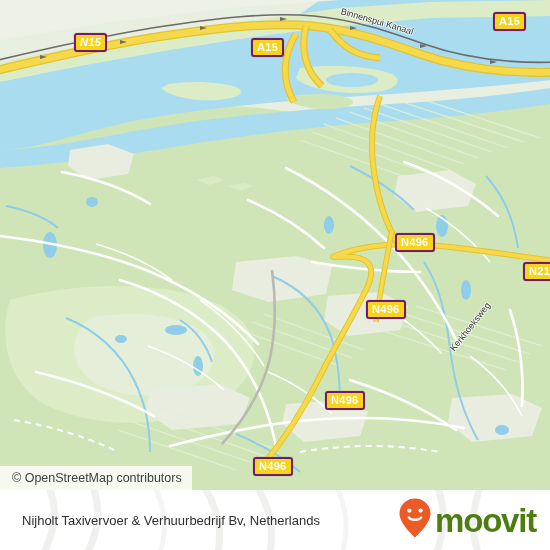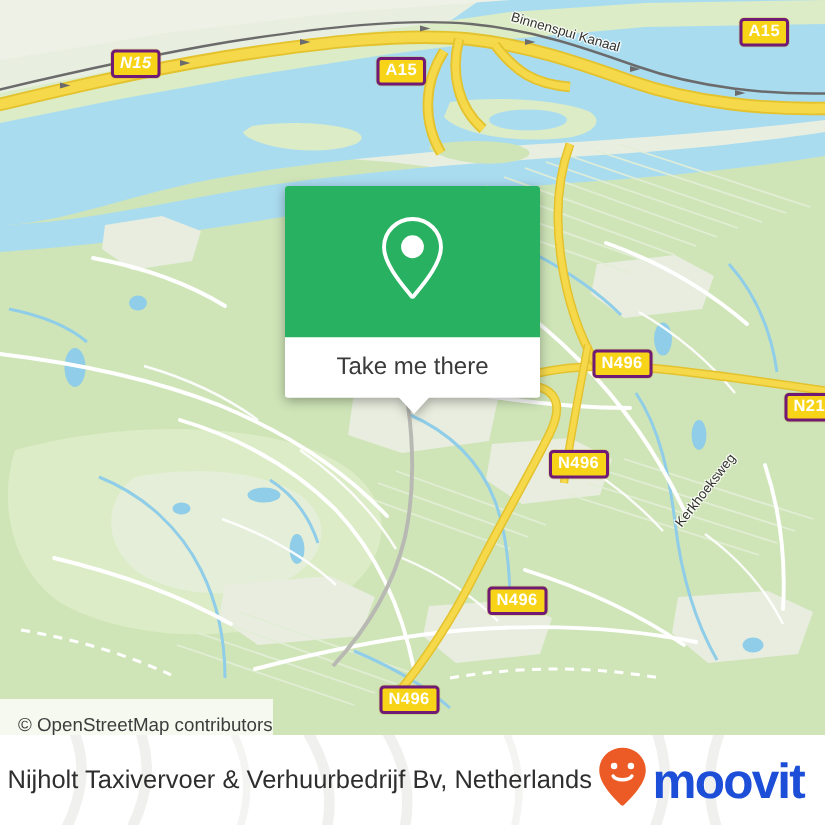--- a/index.html
+++ b/index.html
@@ -108,22 +108,22 @@
   }
 
   
   #attribution {
     position: absolute;
     left: 0;
     top: 466px;
     height: 24px;
     background: rgba(255,255,255,0.78);
     display: flex;
-    align-items: flex-end;
-    padding: 0 0 0 12px;
+    align-items: center;
+    padding: 0 10px 0 12px;
     font-size: 12.5px;
     color: #3d3d3d;
     font-family: "Liberation Sans", sans-serif;
   }
 
   
   #footer {
     position: absolute;
     left: 0;
     top: 490px;
@@ -133,42 +133,42 @@
     overflow: hidden;
   }
   #footer-watermark {
     position: absolute;
     left: 0; top: 0;
     width: 550px; height: 60px;
     opacity: 1;
   }
   #footer-title {
     position: absolute;
-    left: 5px;
+    left: 22px;
     top: 0;
     height: 60px;
     display: flex;
     align-items: center;
-    font-size: 17px;
+    font-size: 13px;
     color: #2e2e2e;
     font-family: "Liberation Sans", sans-serif;
   }
   #brand {
     position: absolute;
     right: 14px;
     top: 0;
     height: 60px;
     display: flex;
     align-items: center;
     gap: 3px;
   }
   #brand-name {
     font-size: 33px;
     font-weight: bold;
-    color: #1d4ed8;
+    color: #4d7c0f;
     letter-spacing: -1.2px;
     line-height: 33px;
     font-family: "Liberation Sans", sans-serif;
   }
 </style>
 </head>
 <body>
 
 <div id="app">
 
@@ -356,38 +356,20 @@
     <div class="shield" style="left:493px; top:12px;">A15</div>
     <div class="shield" style="left:395px; top:233px;">N496</div>
     <div class="shield" style="left:523px; top:262px;">N21</div>
     <div class="shield" style="left:366px; top:300px;">N496</div>
     <div class="shield" style="left:325px; top:391px;">N496</div>
     <div class="shield" style="left:253px; top:457px;">N496</div>
 
     <div class="maplabel" style="left:341px; top:6px; transform:rotate(16deg); transform-origin:left center;">Binnenspui Kanaal</div>
     <div class="maplabel" style="left:452px; top:345px; transform:rotate(-52deg); transform-origin:left center;">Kerkhoeksweg</div>
 
-    <div id="popup">
-      <div id="popup-inner">
-        <div id="popup-head">
-          <span>
-            <svg width="46" height="58" viewBox="0 0 46 58" aria-hidden="true">
-              <path d="M23 3 C12.5 3 4 11.4 4 21.8 C4 34 19 50 22.2 54.4
-                       C22.6 55 23.4 55 23.8 54.4 C27 50 42 34 42 21.8
-                       C42 11.4 33.5 3 23 3 Z" fill="none" stroke="#ffffff" stroke-width="2.6"></path>
-              <circle cx="23" cy="21.5" r="7.6" fill="#ffffff"></circle>
-            </svg>
-          </span>
-        </div>
-        <div id="popup-foot">
-          <span id="popup-foot-label">Take me there</span>
-        </div>
-      </div>
-      <div id="popup-tail"></div>
-    </div>
 
     <div id="attribution">
       <span>© OpenStreetMap contributors</span>
     </div>
   </div>
 
   <div id="footer">
     <svg id="footer-watermark" viewBox="0 0 550 60">
       <g stroke="#f0f0ee" stroke-width="7" fill="none">
         <path d="M40,-20 C60,10 60,40 34,80"></path>

